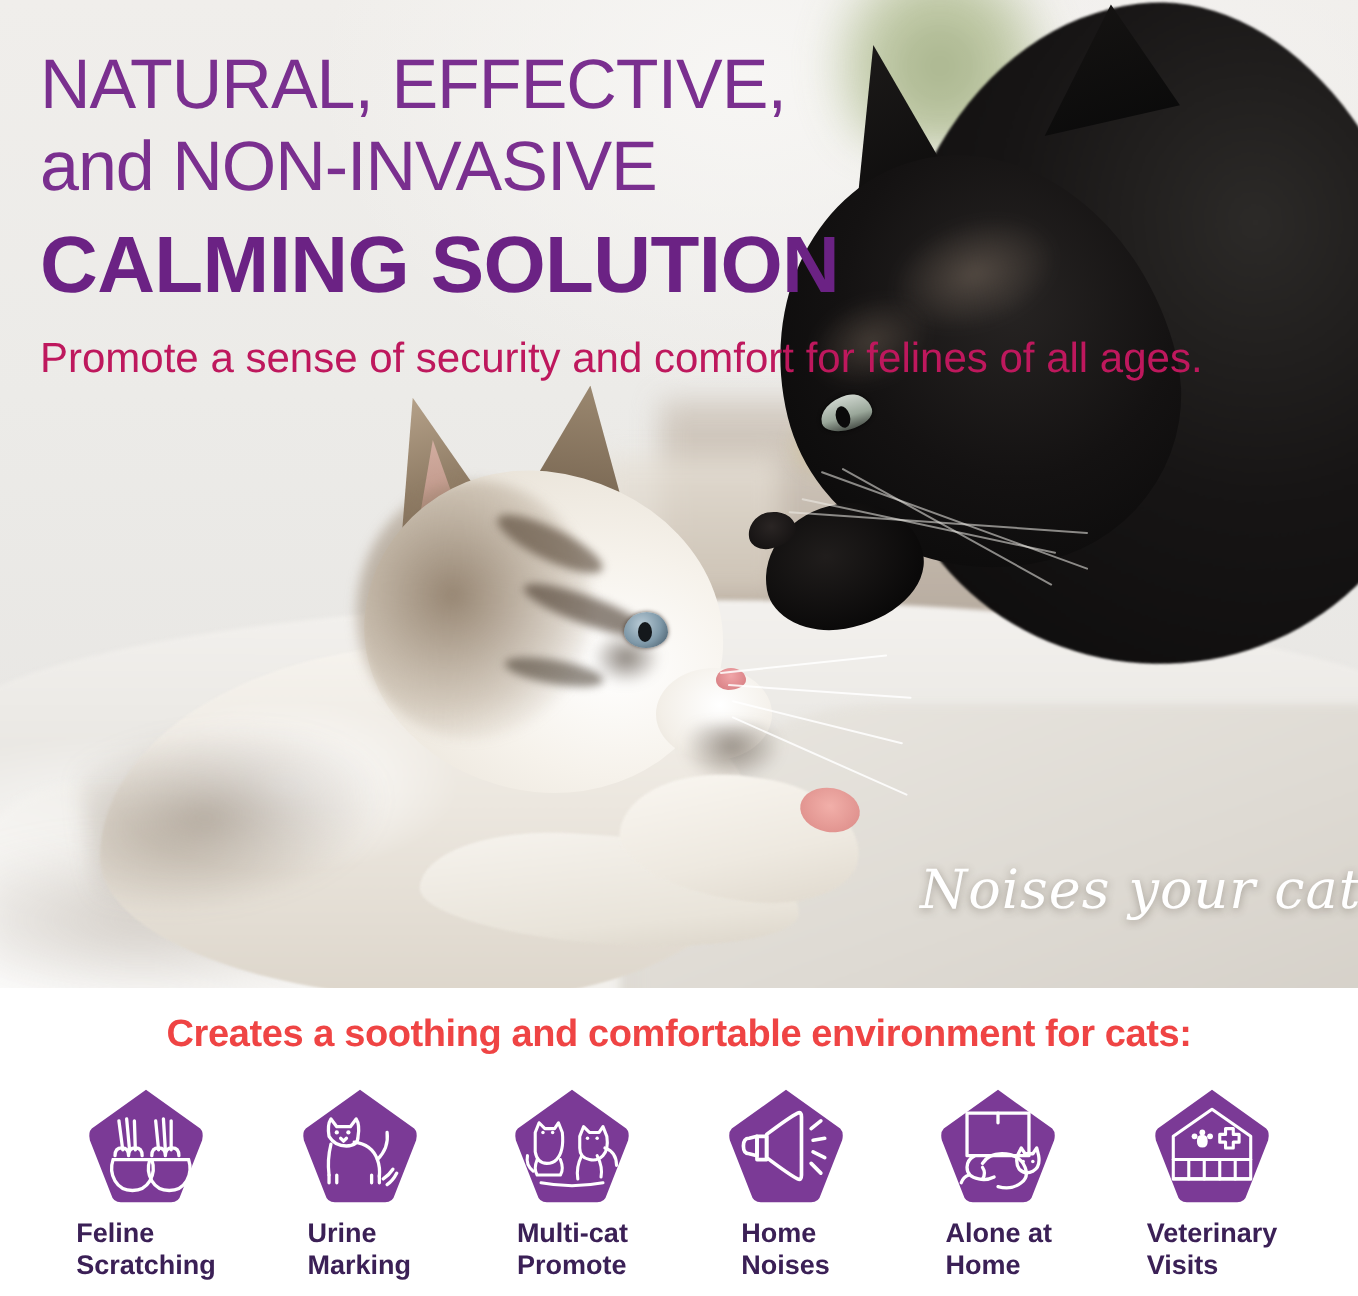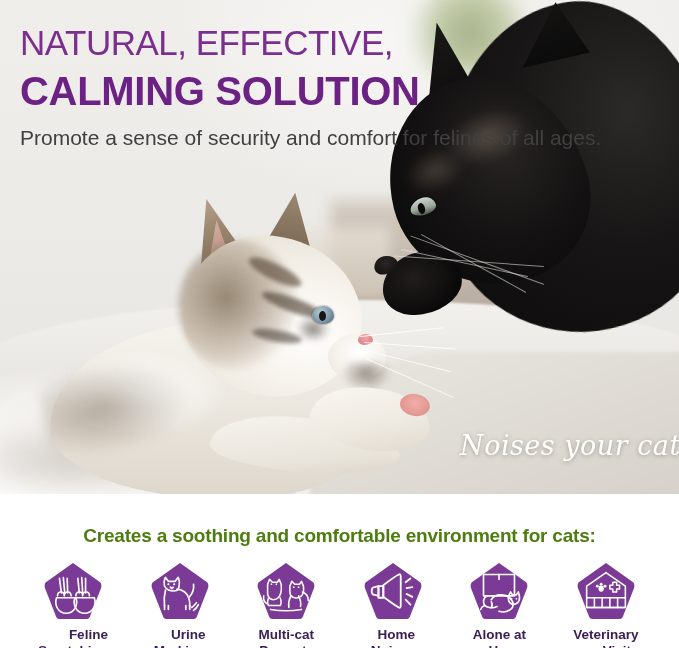--- a/index.html
+++ b/index.html
@@ -292,55 +292,55 @@
     color:#6b2284;
     letter-spacing:-0.3px;
     line-height:1.2;
     margin-top:4px;
     white-space:nowrap;
   }
   .hl-sub {
     margin-top:9px;
     font-size:21px;
     font-weight:400;
-    color:#404040;
+    color:#be185d;
     line-height:1.3;
     white-space:nowrap;
   }
 
   
   .footer {
     position:absolute; left:0; top:494px;
     width:679px; height:154px;
     background:#ffffff;
   }
   .footer-title {
     text-align:center;
     font-size:19px;
     font-weight:600;
-    color:#4d7c0f;
-    padding-top:31px;
+    color:#ef4444;
+    padding-top:13px;
     letter-spacing:-0.2px;
   }
   .icon-row {
     display:flex;
     justify-content:space-between;
     align-items:flex-start;
     padding:14px 24px 0 24px;
   }
   .icon-cell {
     width:98px;
     display:flex;
     flex-direction:column;
     align-items:center;
   }
   .pent-wrap { width:62px; height:60px; }
   .icon-label {
     margin-top:6px;
-    text-align:right;
+    text-align:left;
     font-size:13.5px;
     font-weight:600;
     color:#3b2056;
     line-height:1.22;
     white-space:pre-line;
   }
 </style>
 </head>
 <body>
 
@@ -396,20 +396,21 @@
     <div class="kt-paw"></div>
     <div class="kt-paw-pad"></div>
     <div class="kt-whisker" style="left:306px; top:138px; width:88px; transform:rotate(14deg);"></div>
     <div class="kt-whisker" style="left:306px; top:146px; width:96px; transform:rotate(24deg);"></div>
     <div class="kt-whisker" style="left:304px; top:130px; width:92px; transform:rotate(4deg);"></div>
     <div class="kt-whisker" style="left:300px; top:124px; width:84px; transform:rotate(-6deg);"></div>
   </div>
 
   <div class="headline">
     <div class="hl-line1">NATURAL, EFFECTIVE,</div>
+    <div class="hl-line2">and NON-INVASIVE</div>
     <div class="hl-line3">CALMING SOLUTION</div>
     <div class="hl-sub">Promote a sense of security and
 comfort for felines of all ages.</div>
   </div>
 
   <div class="script-text">Noises your cat</div>
 </div>
 
 <div class="footer">
   <div class="footer-title">Creates a soothing and comfortable environment for cats:</div>

